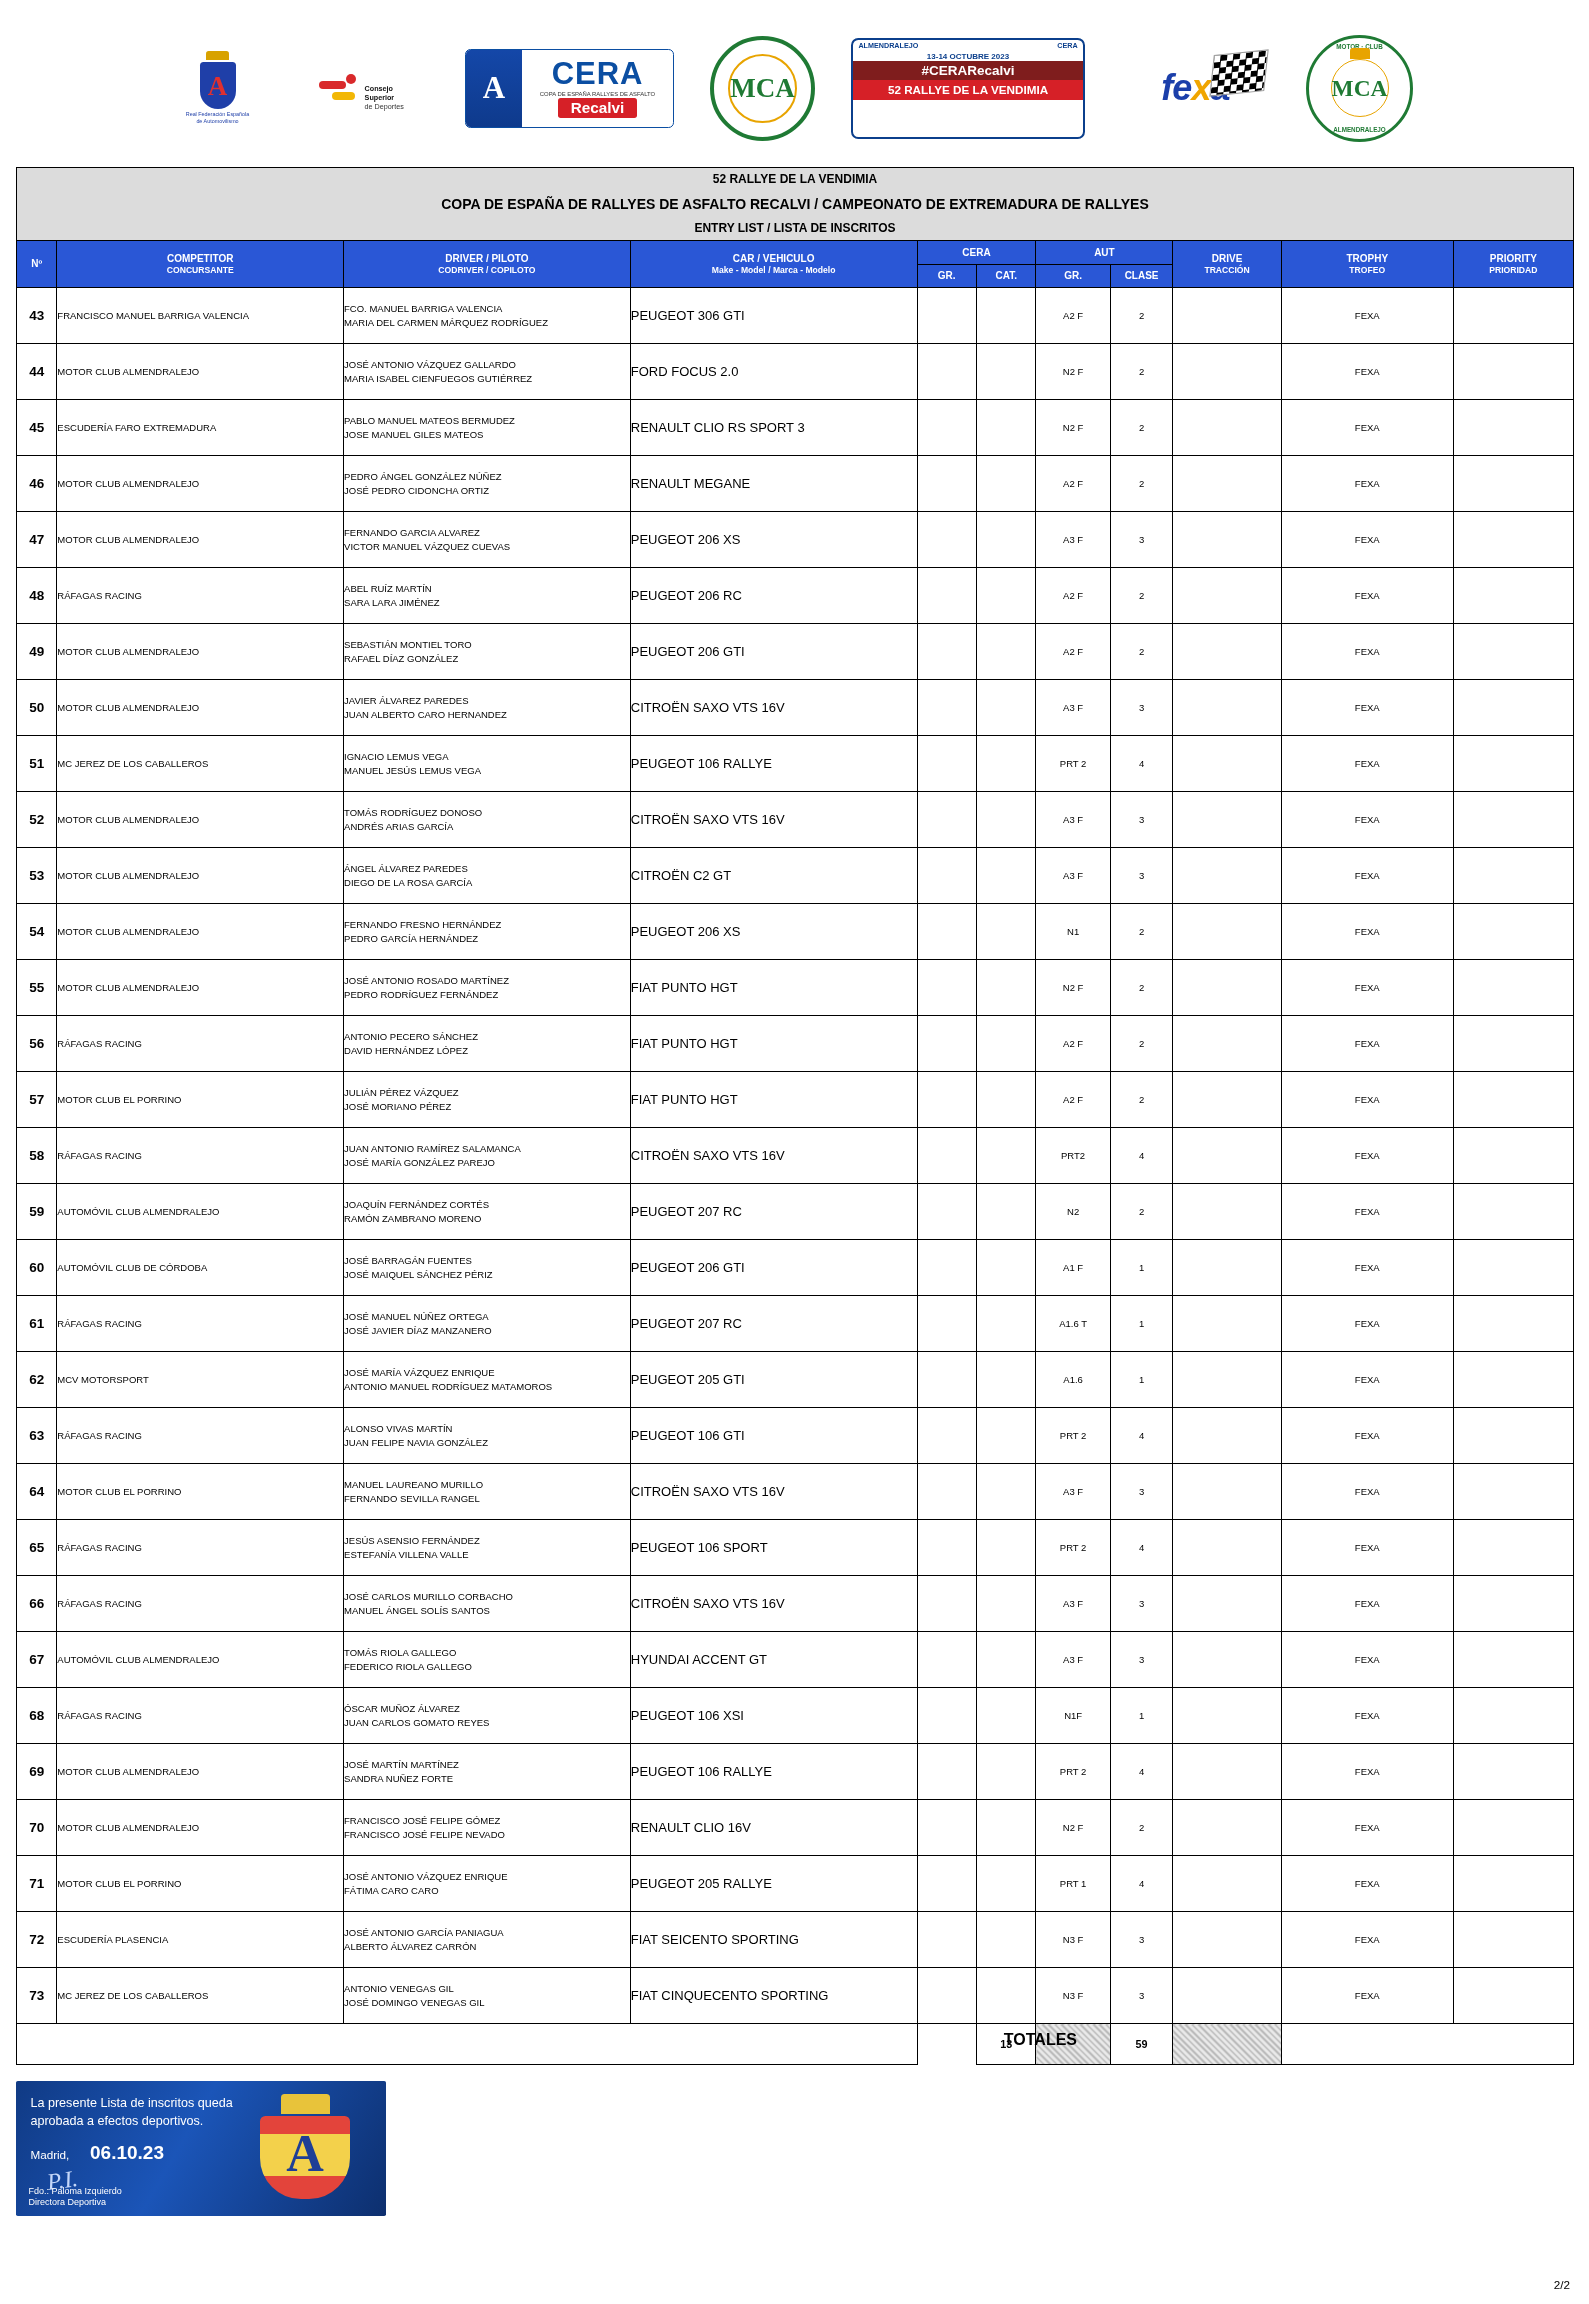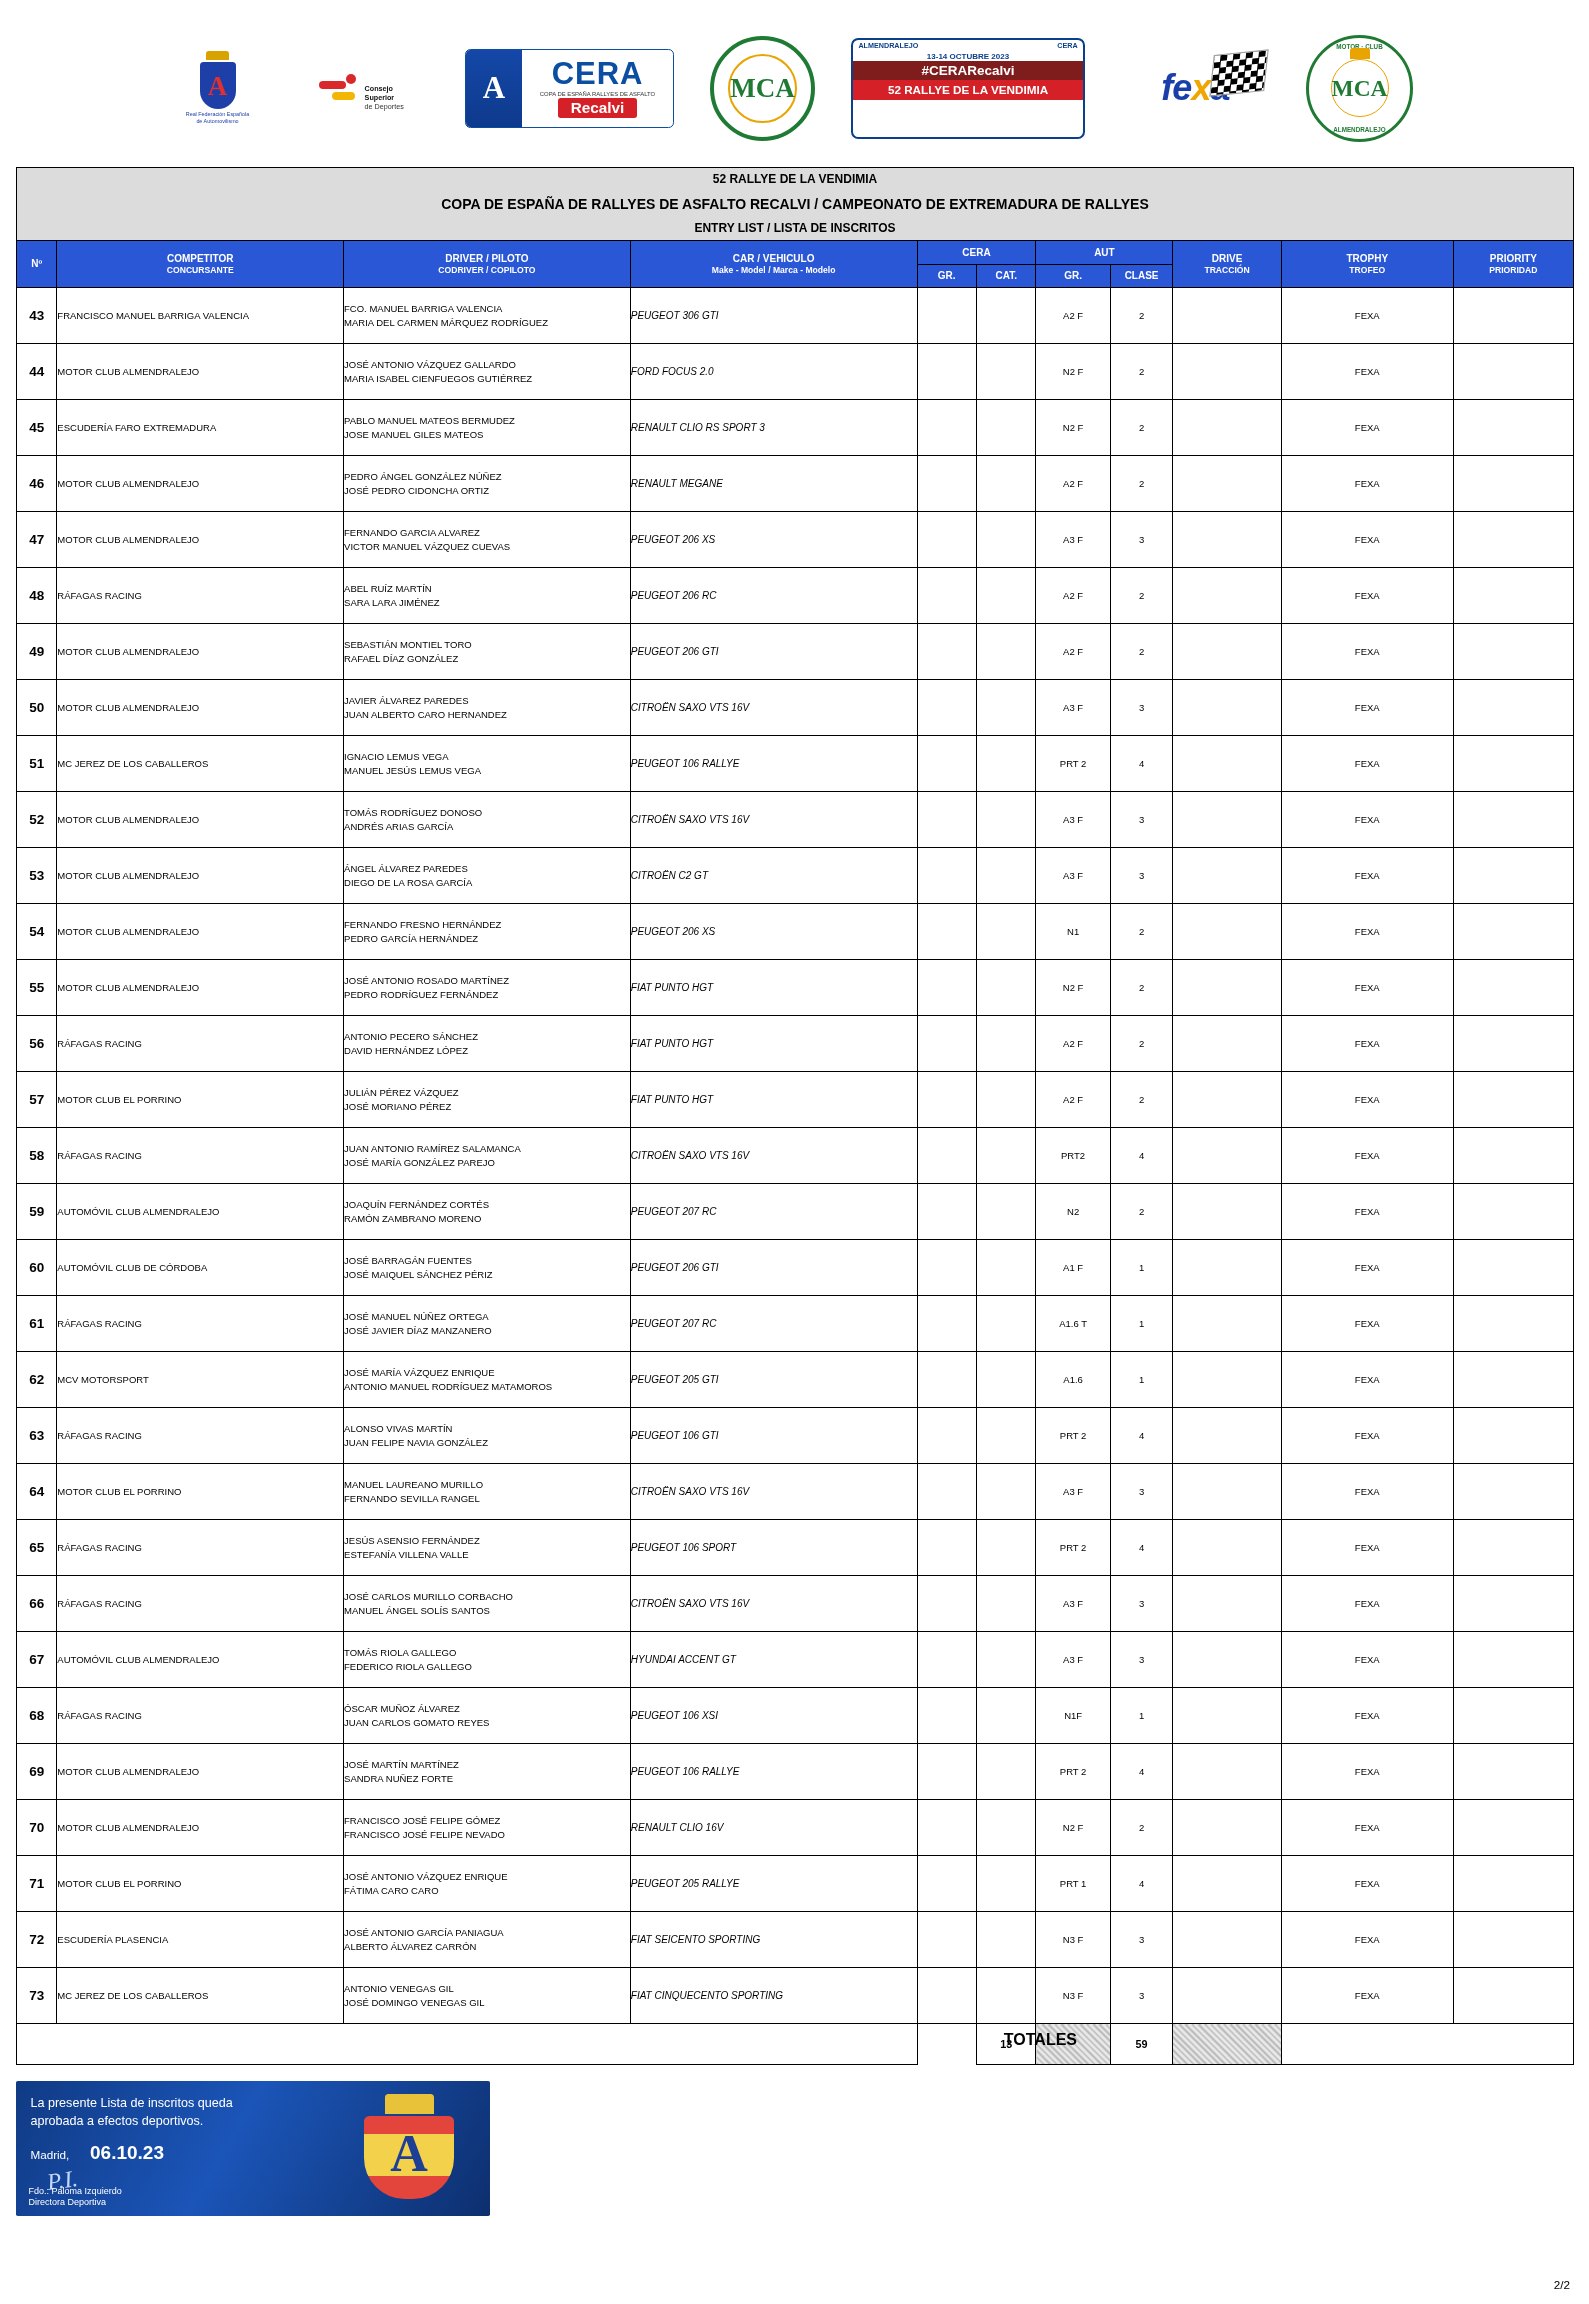--- a/index.html
+++ b/index.html
@@ -268,23 +268,22 @@
   td.competitor {
     font-size: 9.5px;
     padding-left: 5.4px;
   }
   td.crew {
     font-size: 9.5px;
     padding-left: 5.4px;
     line-height: 1.45;
   }
   td.car {
-    font-size: 10px;
+    font-size: 13px;
     padding-left: 5.4px;
-    font-style: italic;
   }
   td.c {
     text-align: center;
     font-size: 9.5px;
   }
   tbody tr { height: 56px; }
 
   .totals-row td {
     border: none;
     height: 40px;
@@ -303,21 +302,21 @@
   }
   .hatched {
     border: 0.9px solid #000 !important;
     background:
       repeating-linear-gradient(45deg, #b9b9b9 0 1.8px, #e9e9e9 1.8px 4.5px);
   }
 
   
   .approval {
     margin-top: 16px;
-    width: 474px;
+    width: 370px;
     height: 135px;
     background: linear-gradient(120deg, #103a84 0%, #1b55b8 45%, #0d2f6e 100%);
     position: relative;
     color: #ffffff;
     overflow: hidden;
     border-radius: 1.8px;
   }
   .approval .txt1 {
     position: absolute; left: 14.4px; top: 12.6px;
     font-size: 12.6px; line-height: 1.45; max-width: 270px;

